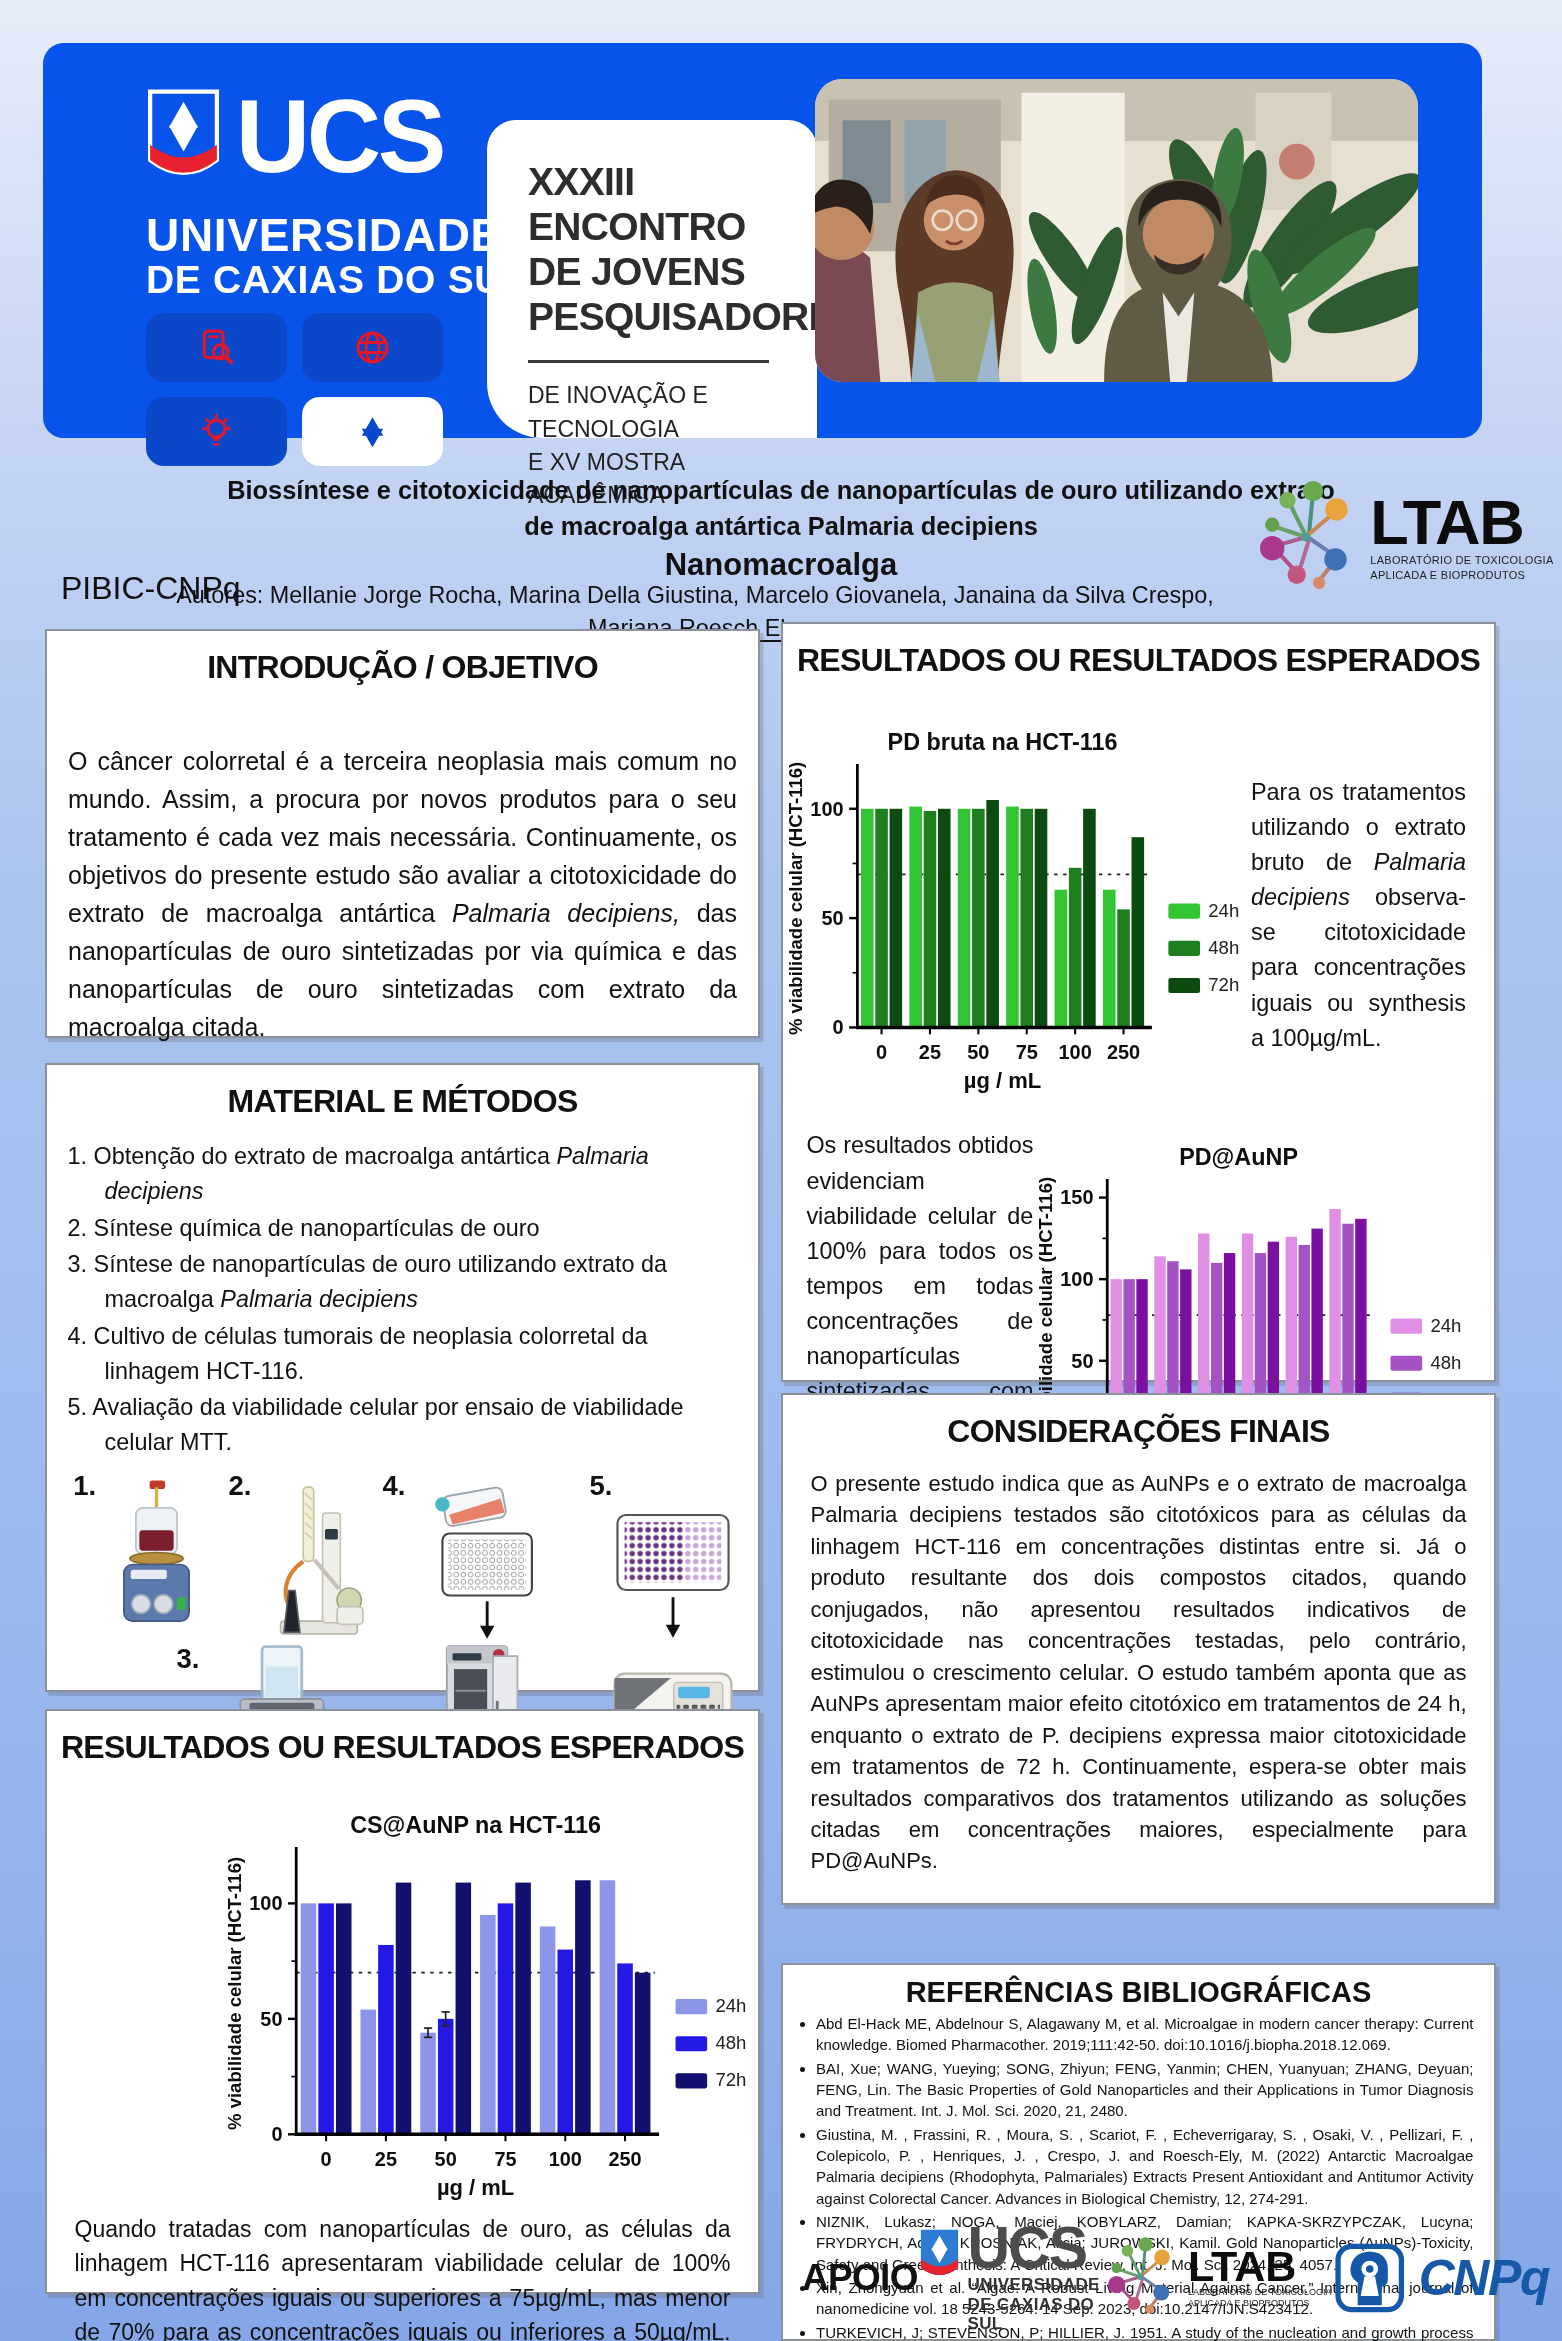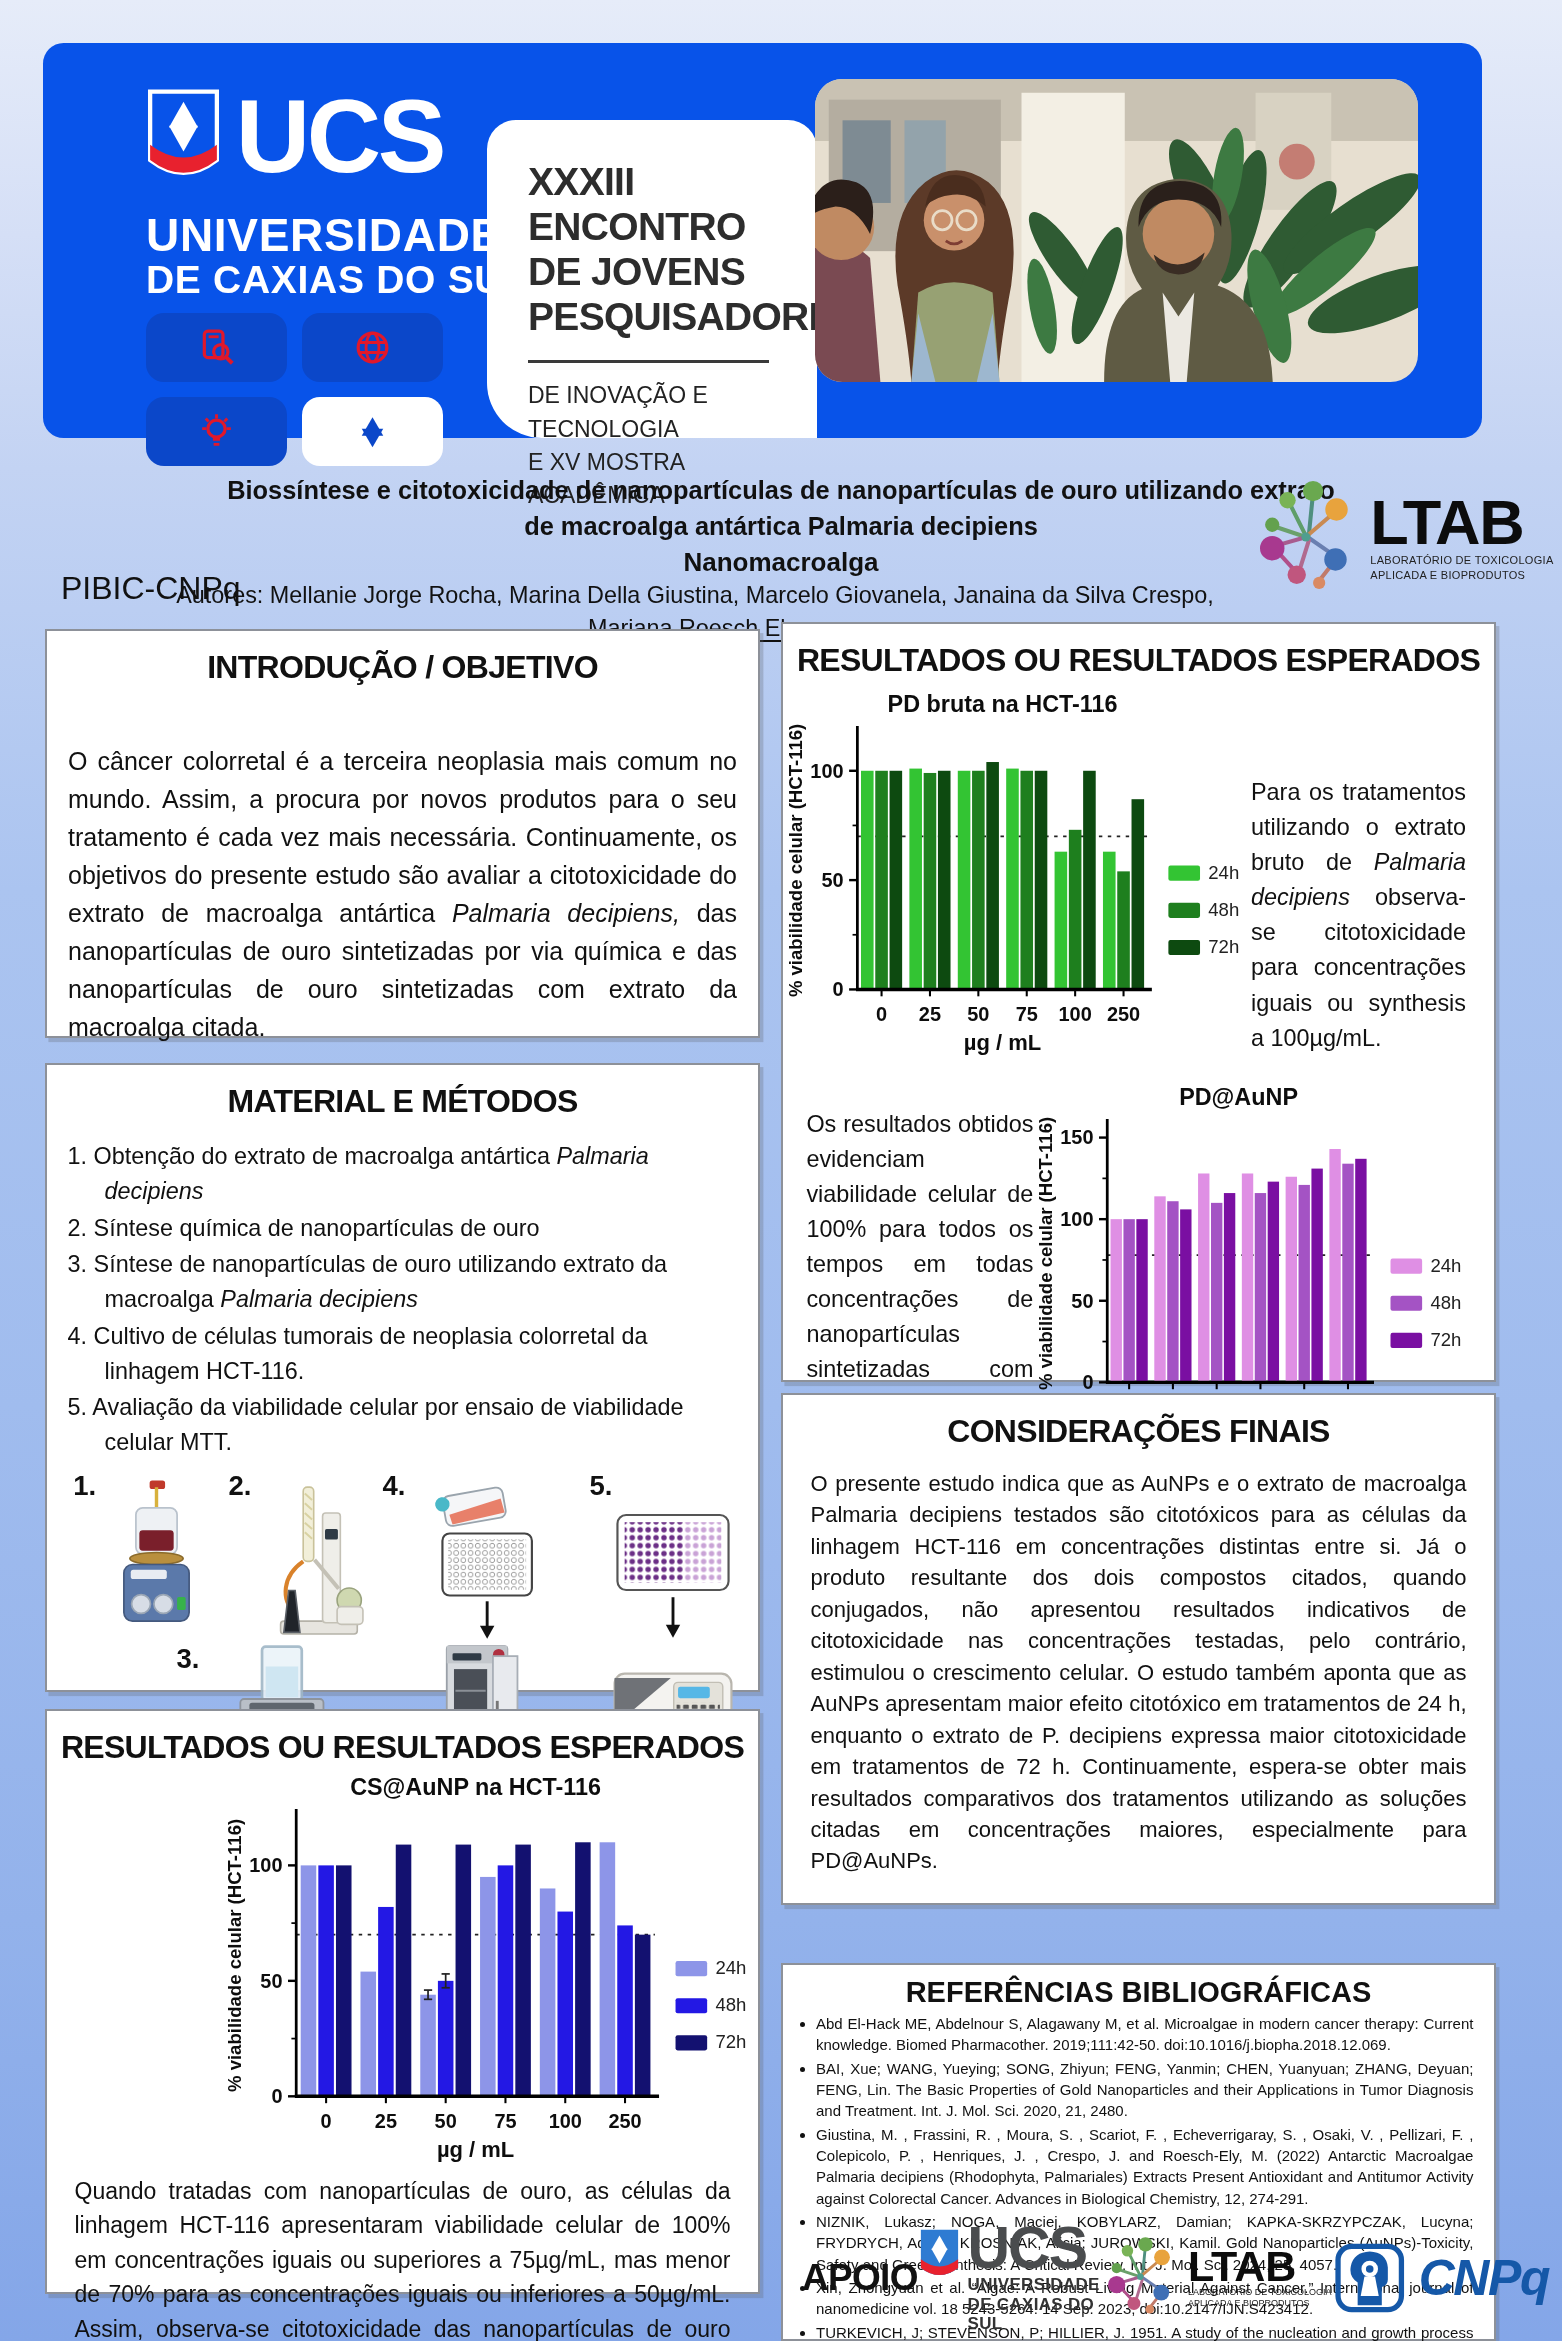--- a/index.html
+++ b/index.html
@@ -17,21 +17,21 @@
   .tile.white{background:#fff;}
   .event-card{position:absolute;left:444px;top:77px;width:330px;height:318px;background:#fff;border-radius:29px 29px 0 55px;padding:40px 0 0 41px;box-sizing:border-box;}
   .ev-line{font-size:39px;font-weight:bold;color:#2d2d2d;line-height:1.15;letter-spacing:-0.7px;}
   .ev-div{width:241px;height:2.8px;background:#3a3a3a;margin:20.6px 0 16.5px;}
   .ev-sub{font-size:23px;color:#222;line-height:1.45;}
   .photo-wrap{position:absolute;left:772px;top:36px;width:603px;height:303px;border-radius:27.5px;overflow:hidden;}
   
   .program{position:absolute;left:61px;top:570px;font-size:32px;}
   .t1{position:absolute;left:0;right:0;top:476px;text-align:center;font-size:25.4px;font-weight:bold;}
   .t2{position:absolute;left:0;right:0;top:512px;text-align:center;font-size:25.4px;font-weight:bold;}
-  .tsub{position:absolute;left:0;right:0;top:547px;text-align:center;font-size:26px;font-weight:bold;}
+  .tsub{position:absolute;left:0;right:0;top:547px;text-align:center;font-size:31px;font-weight:bold;}
   .authors{position:absolute;left:103px;right:275px;top:582px;text-align:center;font-size:23.4px;}
   .author-last{position:absolute;left:103px;right:275px;top:615px;text-align:center;font-size:23.4px;}
   .author-last span{text-decoration:underline;text-underline-offset:4.1px;}
   .ltab-badge{position:absolute;left:1260px;top:480px;display:flex;align-items:center;gap:8.3px;}
   .ltab-name{font-size:63px;font-weight:bold;line-height:.95;letter-spacing:-1.4px;color:#0c0c0c;}
   .ltab-sub{font-size:11px;letter-spacing:0.3px;color:#222;line-height:1.35;white-space:nowrap;}
   .ltab-name-sm{font-size:43px;font-weight:bold;line-height:.95;color:#0c0c0c;}
   .ltab-sub-sm{font-size:9px;color:#222;line-height:1.3;white-space:nowrap;}
   
   .box{position:absolute;background:#fff;border:2.1px solid #8d9199;box-shadow:3.4px 4.1px 0 rgba(100,105,115,.3);box-sizing:border-box;}
@@ -41,21 +41,21 @@
   #box-results-left{left:45px;top:1709px;width:715px;height:585px;}
   #box-results-right{left:781px;top:622px;width:715px;height:760px;}
   #box-consider{left:781px;top:1393px;width:715px;height:512px;}
   #box-refs{left:781px;top:1916px;width:715px;height:378px;margin-top:47px;}
   .body-text{font-size:25px;line-height:1.52;text-align:justify;padding:0 21px;margin-top:56px;}
   .methods-list{margin:19px 20.6px 0;padding:0;list-style:none;font-size:23.4px;line-height:1.5;}
   .methods-list li{padding-left:37px;text-indent:-37px;margin-bottom:1.4px;}
   .figs{position:relative;height:310px;margin:9.6px 12.4px 0;}
   .fig-num{font-size:27.5px;font-weight:bold;}
   .fig{position:absolute;}
-  .chart{display:block;}
+  .chart{display:block;margin-top:38px;}
   .row1{display:flex;margin-top:6.9px;}
   .row2{display:flex;}
   .para-right{width:215px;font-size:23.4px;line-height:1.5;text-align:justify;margin-top:89px;padding-right:18px;}
   .para-left2{width:227px;font-size:23.4px;line-height:1.5;text-align:justify;padding-left:23.4px;margin-top:27.5px;box-sizing:content-box;}
   .consider-body{font-size:22px;line-height:1.43;text-align:justify;padding:0 27.5px;margin-top:18px;}
   .results-left-para{font-size:23px;line-height:1.5;text-align:justify;padding:0 27.5px;margin-top:4.1px;}
   .refs-head{font-size:29px;font-weight:bold;text-align:center;margin:11px 6.9px 4.1px;}
   .refs{margin:0 20.6px 0 33px;padding:0;font-size:15px;line-height:1.42;text-align:justify;}
   .refs li{margin-bottom:2.1px;}
   .apoio-row{position:absolute;left:19px;right:16.5px;bottom:9.6px;height:103px;display:flex;align-items:center;justify-content:space-between;}

